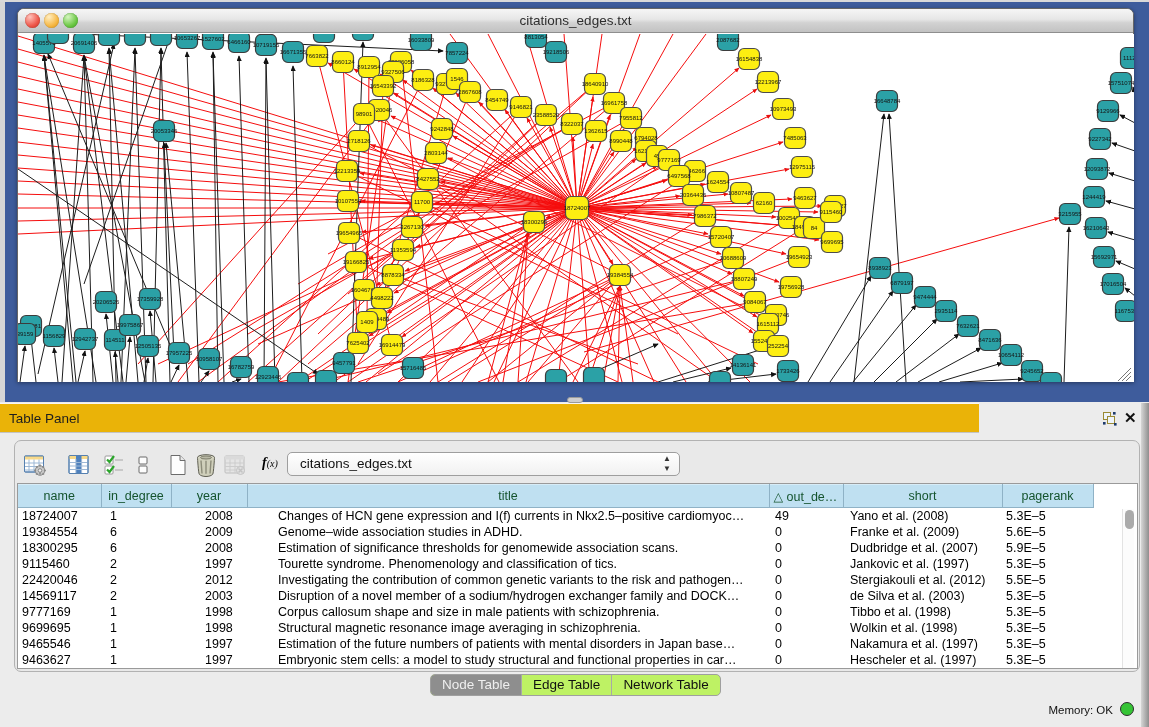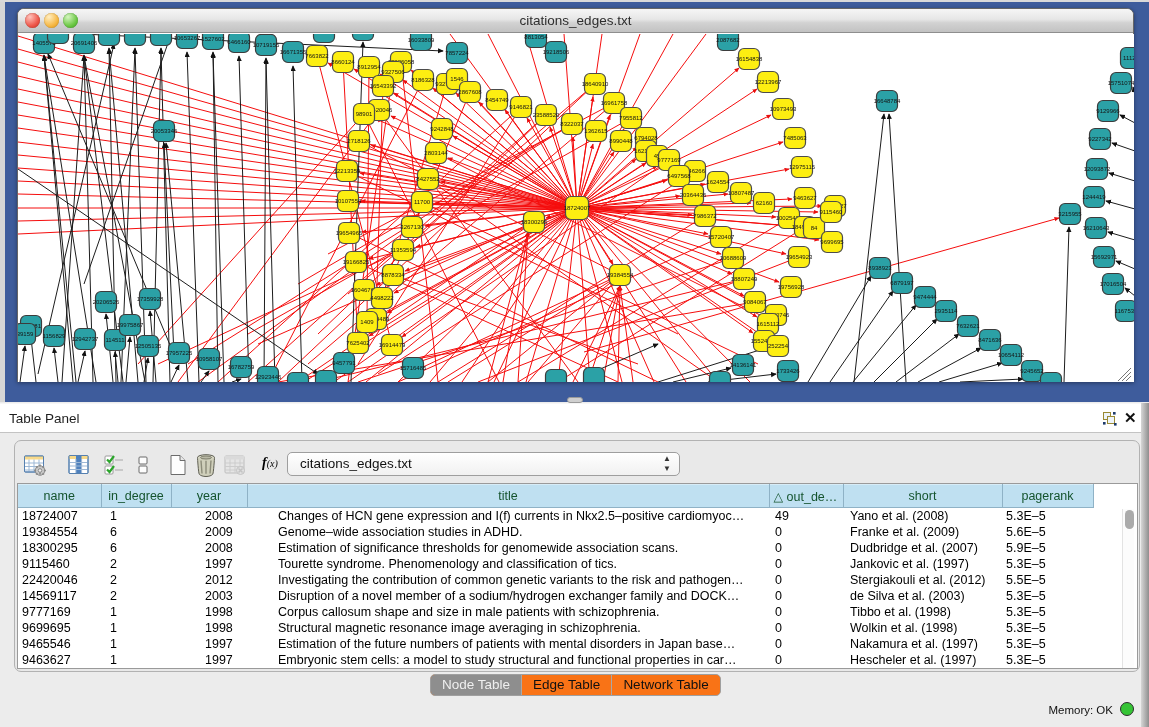--- a/index.html
+++ b/index.html
@@ -9,39 +9,39 @@
 #win{position:absolute;left:17px;top:8px;width:1117px;height:374px;border:1px solid #666;border-radius:7px 7px 0 0;background:#fff;box-shadow:0 1px 4px rgba(0,0,0,.4)}
 #tbar{position:absolute;left:0;top:0;width:100%;height:24px;border-radius:6px 6px 0 0;background:linear-gradient(#f6f6f6,#e6e6e6 45%,#d2d2d2 60%,#c2c2c2);border-bottom:1px solid #8e8e8e}
 #tbar .t{position:absolute;left:0;right:0;top:4px;text-align:center;font-size:13.5px;color:#2e2e2e}
 .tl{position:absolute;top:4px;width:15px;height:15px;border-radius:50%}
 #canvas{position:absolute;left:0;top:25px;width:1116px;height:348px;background:#fff;overflow:hidden}
 #net .r{stroke:#f50d0d;stroke-width:1;fill:none}
 #net .b{stroke:#1c1c1c;stroke-width:1;fill:none}
 #net .nt{fill:#2ba1a6;stroke:#3c3c3c;stroke-width:1.2}
 #net .ny{fill:#fdee11;stroke:#4c4c4c;stroke-width:1.2}
 #net .nl{font-size:6px;fill:#151515;text-anchor:middle}
-#panelbar{position:absolute;left:0;top:403px;width:1149px;height:30px;background:#ffffff;border-top:1px solid #f6f6f6;border-bottom:1px solid #c3c3c3}
+#panelbar{position:absolute;left:0;top:403px;width:979px;height:30px;background:#eab308;border-top:1px solid #f6f6f6;border-bottom:1px solid #c3c3c3}
 #panelbar .pt{position:absolute;left:9px;top:7px;font-size:13.5px;color:#1e1e1e}
 #panelbar .fl{position:absolute;left:1102px;top:7px}
 #panelbar .cx{position:absolute;left:1124px;top:5px;font-size:15px;font-weight:bold;color:#111}
 #rstrip{position:absolute;left:1141px;top:403px;width:8px;height:324px;background:linear-gradient(90deg,#d6d6d6,#8e8e8e)}
 #bigpanel{position:absolute;left:14px;top:440px;width:1126px;height:232px;background:#e9e9e9;border:1px solid #b2b2b2;border-radius:7px}
 .ico{position:absolute;top:12px}
 #combo{position:absolute;left:272px;top:11px;width:393px;height:24px;background:linear-gradient(#ffffff,#f1f1f1);border:1px solid #9e9e9e;border-radius:5px;font-size:13.5px;color:#111;line-height:22px;padding-left:12px}
 #combo .st{position:absolute;right:8px;top:1px;font-size:8px;color:#333;line-height:10px;text-align:center}
 #tblwrap{position:absolute;left:2px;top:42px;width:1121px;height:186px;background:#fff;border:1px solid #9a9a9a;overflow:hidden}
 table{border-collapse:collapse;table-layout:fixed;width:1103px;font-size:12.5px}
 th{background:#bfe0f1;border-right:1px solid #8fb2c6;border-bottom:1px solid #8fb2c6;border-top:1px solid #d7ecf7;font-weight:normal;font-size:12.5px;color:#14532d;height:23px;overflow:hidden;white-space:nowrap}
 td{color:#000;height:16px;overflow:hidden;white-space:nowrap;padding:0 0 0 4px}
 .c1{width:83px}.c2{width:70px}.c3{width:76px}.c4{width:522px}.c5{width:74px}.c6{width:159px}.c7{width:91px}.c8{width:28px;background:#fff;border:none}
 th.c8{background:#fff;border:none}
 td.c1{padding-left:4px}td.c2{padding-left:9px}td.c3{padding-left:34px}td.c4{padding-left:31px}td.c5{padding-left:6px}td.c6{padding-left:7px}
 #vsb{position:absolute;right:3px;top:25px;width:12px;height:160px;background:#fcfcfc;border-left:1px solid #e3e3e3}
 #vsb .th{position:absolute;left:1.5px;top:1px;width:9px;height:19px;border-radius:5px;background:#ababab}
-#tabs{position:absolute;left:430px;top:674px;height:22px;display:flex;border:1px solid #9f9f9f;border-radius:5px;overflow:hidden;background:#f97316}
+#tabs{position:absolute;left:430px;top:674px;height:22px;display:flex;border:1px solid #9f9f9f;border-radius:5px;overflow:hidden;background:#bef264}
 #tabs div{font-size:13.5px;line-height:20px;padding:0 11px;color:#111}
 #tabs .sel{background:#8e8e8e;color:#efefef}
 #tabs .sep{width:1px;padding:0;background:#a8a8a8}
 #mem{position:absolute;right:36px;top:704px;font-size:11.5px;color:#111}
 #memdot{position:absolute;right:15px;top:702px;width:14px;height:14px;border-radius:50%;background:#35c435;border:1.5px solid #2c2c2c}
 </style></head><body>
 <div id="stage">
 <div id="desk"></div>
 <div id="win">
   <div id="tbar">

